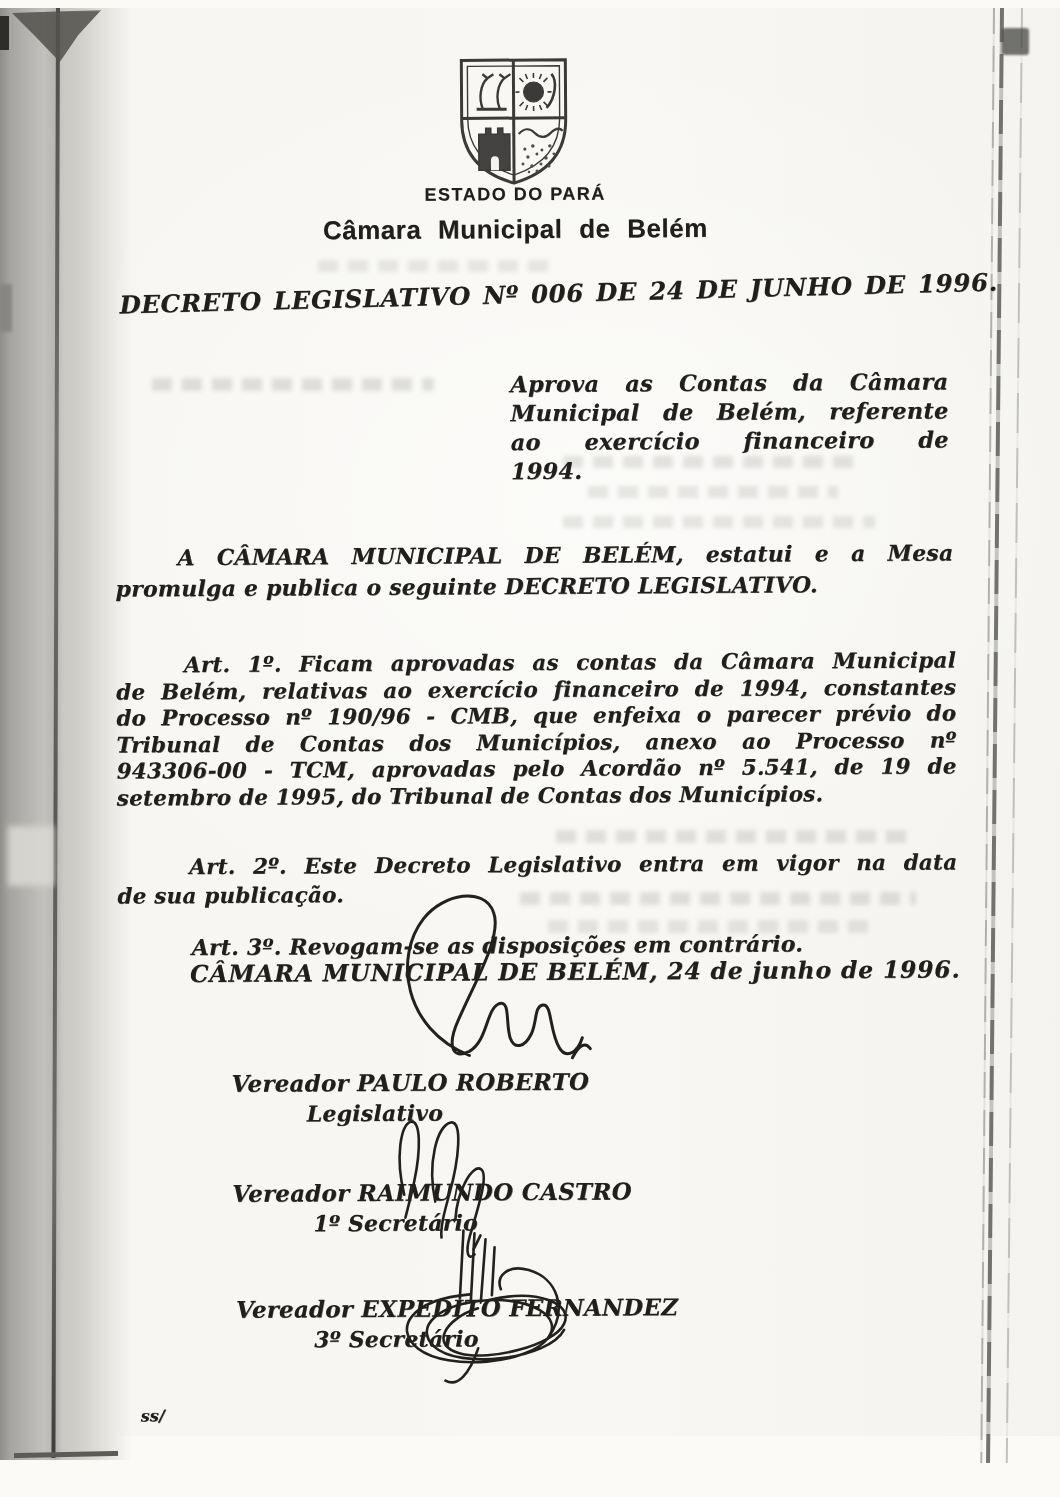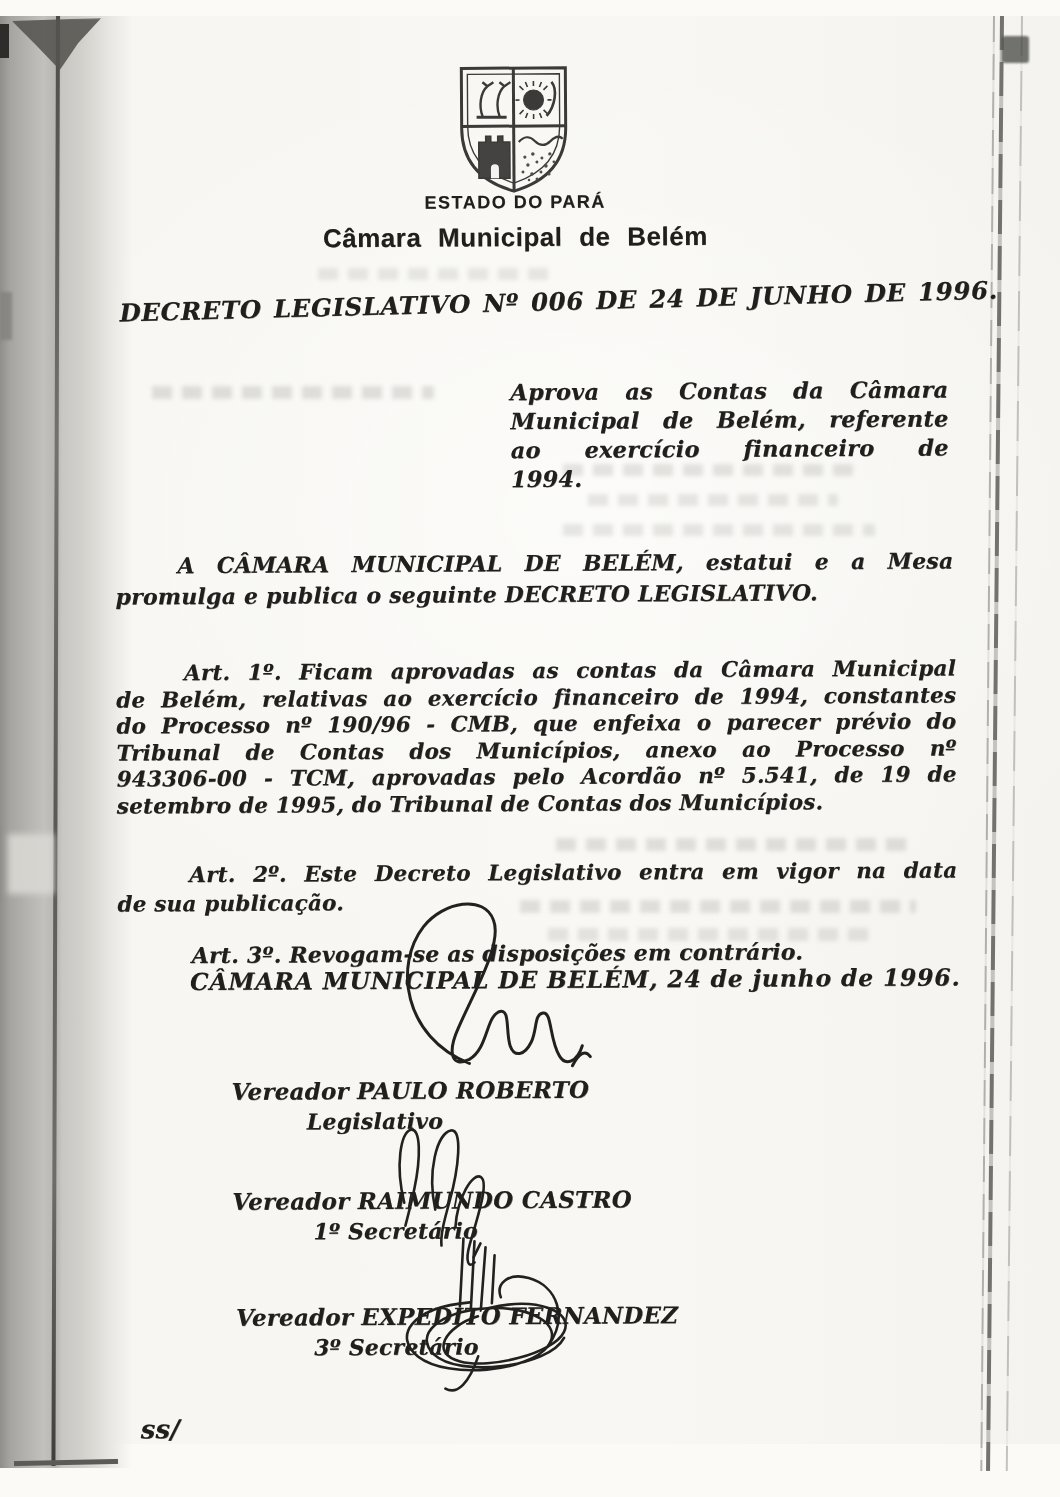--- a/index.html
+++ b/index.html
@@ -1,21 +1,21 @@
 <!DOCTYPE html>
 <html><head>
 <meta charset="utf-8">
 <style>
   html,body{margin:0;padding:0;}
   body{
     width:1060px;height:1497px;position:relative;overflow:hidden;
     background:#fbfaf7;
     font-family:"DejaVu Serif", serif;
   }
-  .page{position:absolute;left:0;top:16px;width:1060px;height:1428px;
+  .page{position:absolute;left:0;top:8px;width:1060px;height:1428px;
     background:
       radial-gradient(ellipse 900px 700px at 55% 35%, rgba(255,255,255,.5), rgba(0,0,0,0) 70%),
       linear-gradient(90deg, #efeeea 0px, #f7f6f2 140px, #f8f7f3 60%, #f4f3ef 100%);
   }
   
   .left-edge{position:absolute;left:0;top:0;width:132px;height:1452px;
     background:linear-gradient(90deg,
       #8f8e8b 0px,#a5a4a0 10px,#b3b2ae 26px,#c2c1bd 44px,#b6b5b1 56px,
       #c8c7c3 62px,#cfcec9 78px,#dcdbd6 96px,#ebeae6 114px,rgba(248,247,243,0) 132px);
   }
@@ -68,21 +68,21 @@
   .art3{left:186px;top:924px;font-size:22px;white-space:nowrap;}
   .closing{left:184px;top:950px;font-size:23.5px;white-space:nowrap;letter-spacing:.8px;}
   .sig-name{font-size:23px;white-space:nowrap;}
   .sig-role{font-size:22px;white-space:nowrap;}
   .s1n{left:225px;top:1060px;}
   .s1r{left:300px;top:1091px;}
   .s2n{left:225px;top:1170px;}
   .s2r{left:306px;top:1201px;}
   .s3n{left:228px;top:1286px;}
   .s3r{left:306px;top:1317px;}
-  .footmark{left:132px;top:1396px;font-size:26px;}
+  .footmark{left:132px;top:1396px;font-size:16px;}
   .sig-overlay{position:absolute;left:0;top:0;width:1060px;height:1497px;pointer-events:none;}
   .sig-overlay path{fill:none;stroke:#232120;stroke-linecap:round;stroke-linejoin:round;}
 </style>
 </head>
 <body>
 
 <div class="page">
 
   <div class="left-edge"></div>
   <div class="left-crease"></div>

